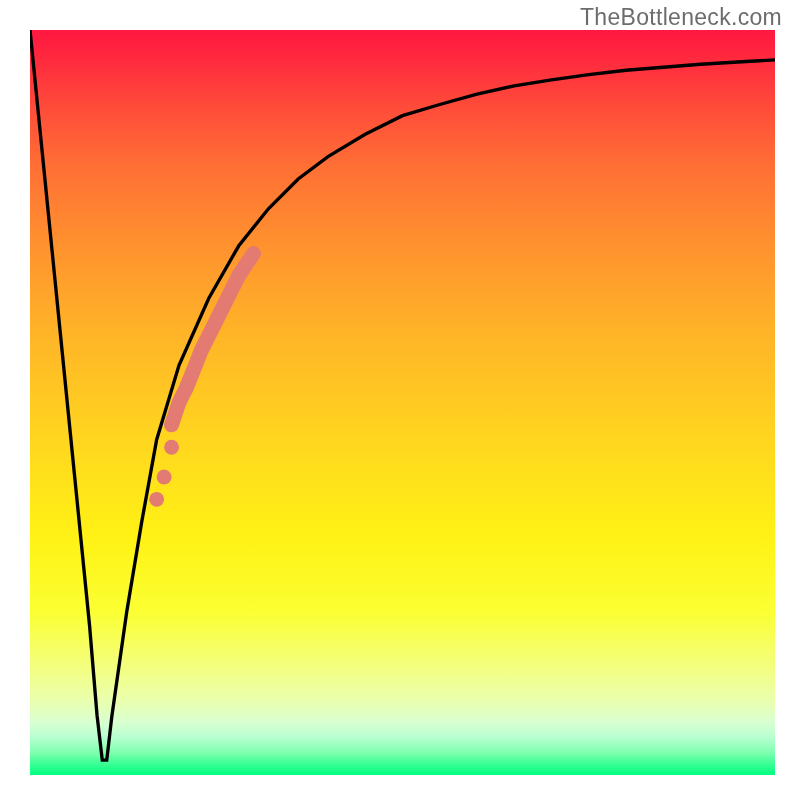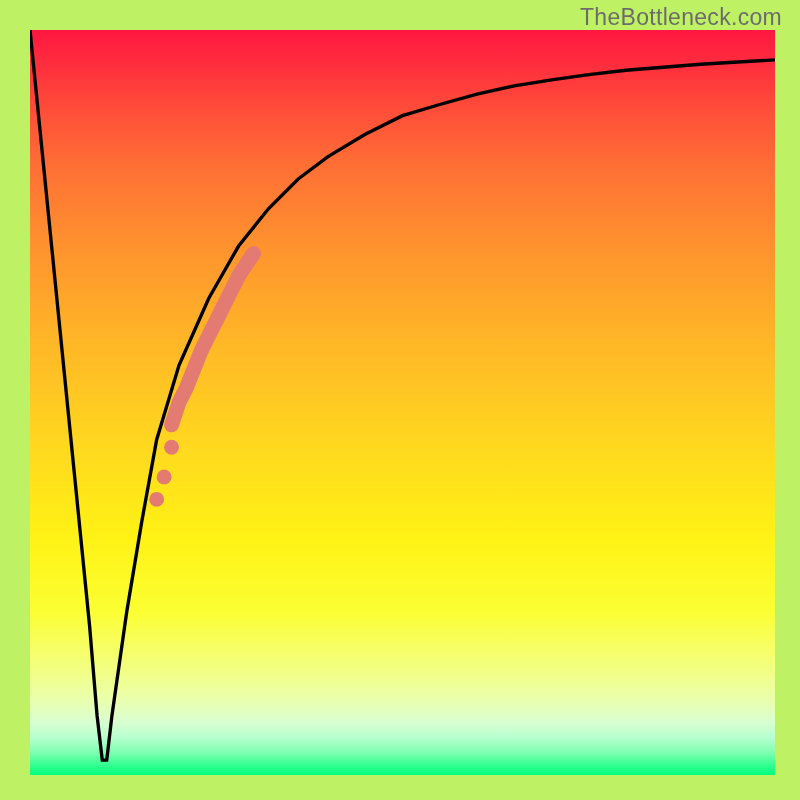--- a/index.html
+++ b/index.html
@@ -8,21 +8,21 @@
     width: 800px;
     height: 800px;
     overflow: hidden;
     background: #000;
     font-family: Arial, Helvetica, sans-serif;
   }
   .chart-wrap {
     position: relative;
     width: 800px;
     height: 800px;
-    background: #bef264;
+    background: #ffffff;
   }
   .plot-area {
     position: absolute;
     left: 30px;
     top: 30px;
     width: 745px;
     height: 745px;
     overflow: hidden;
   }
   .gradient-bg {

